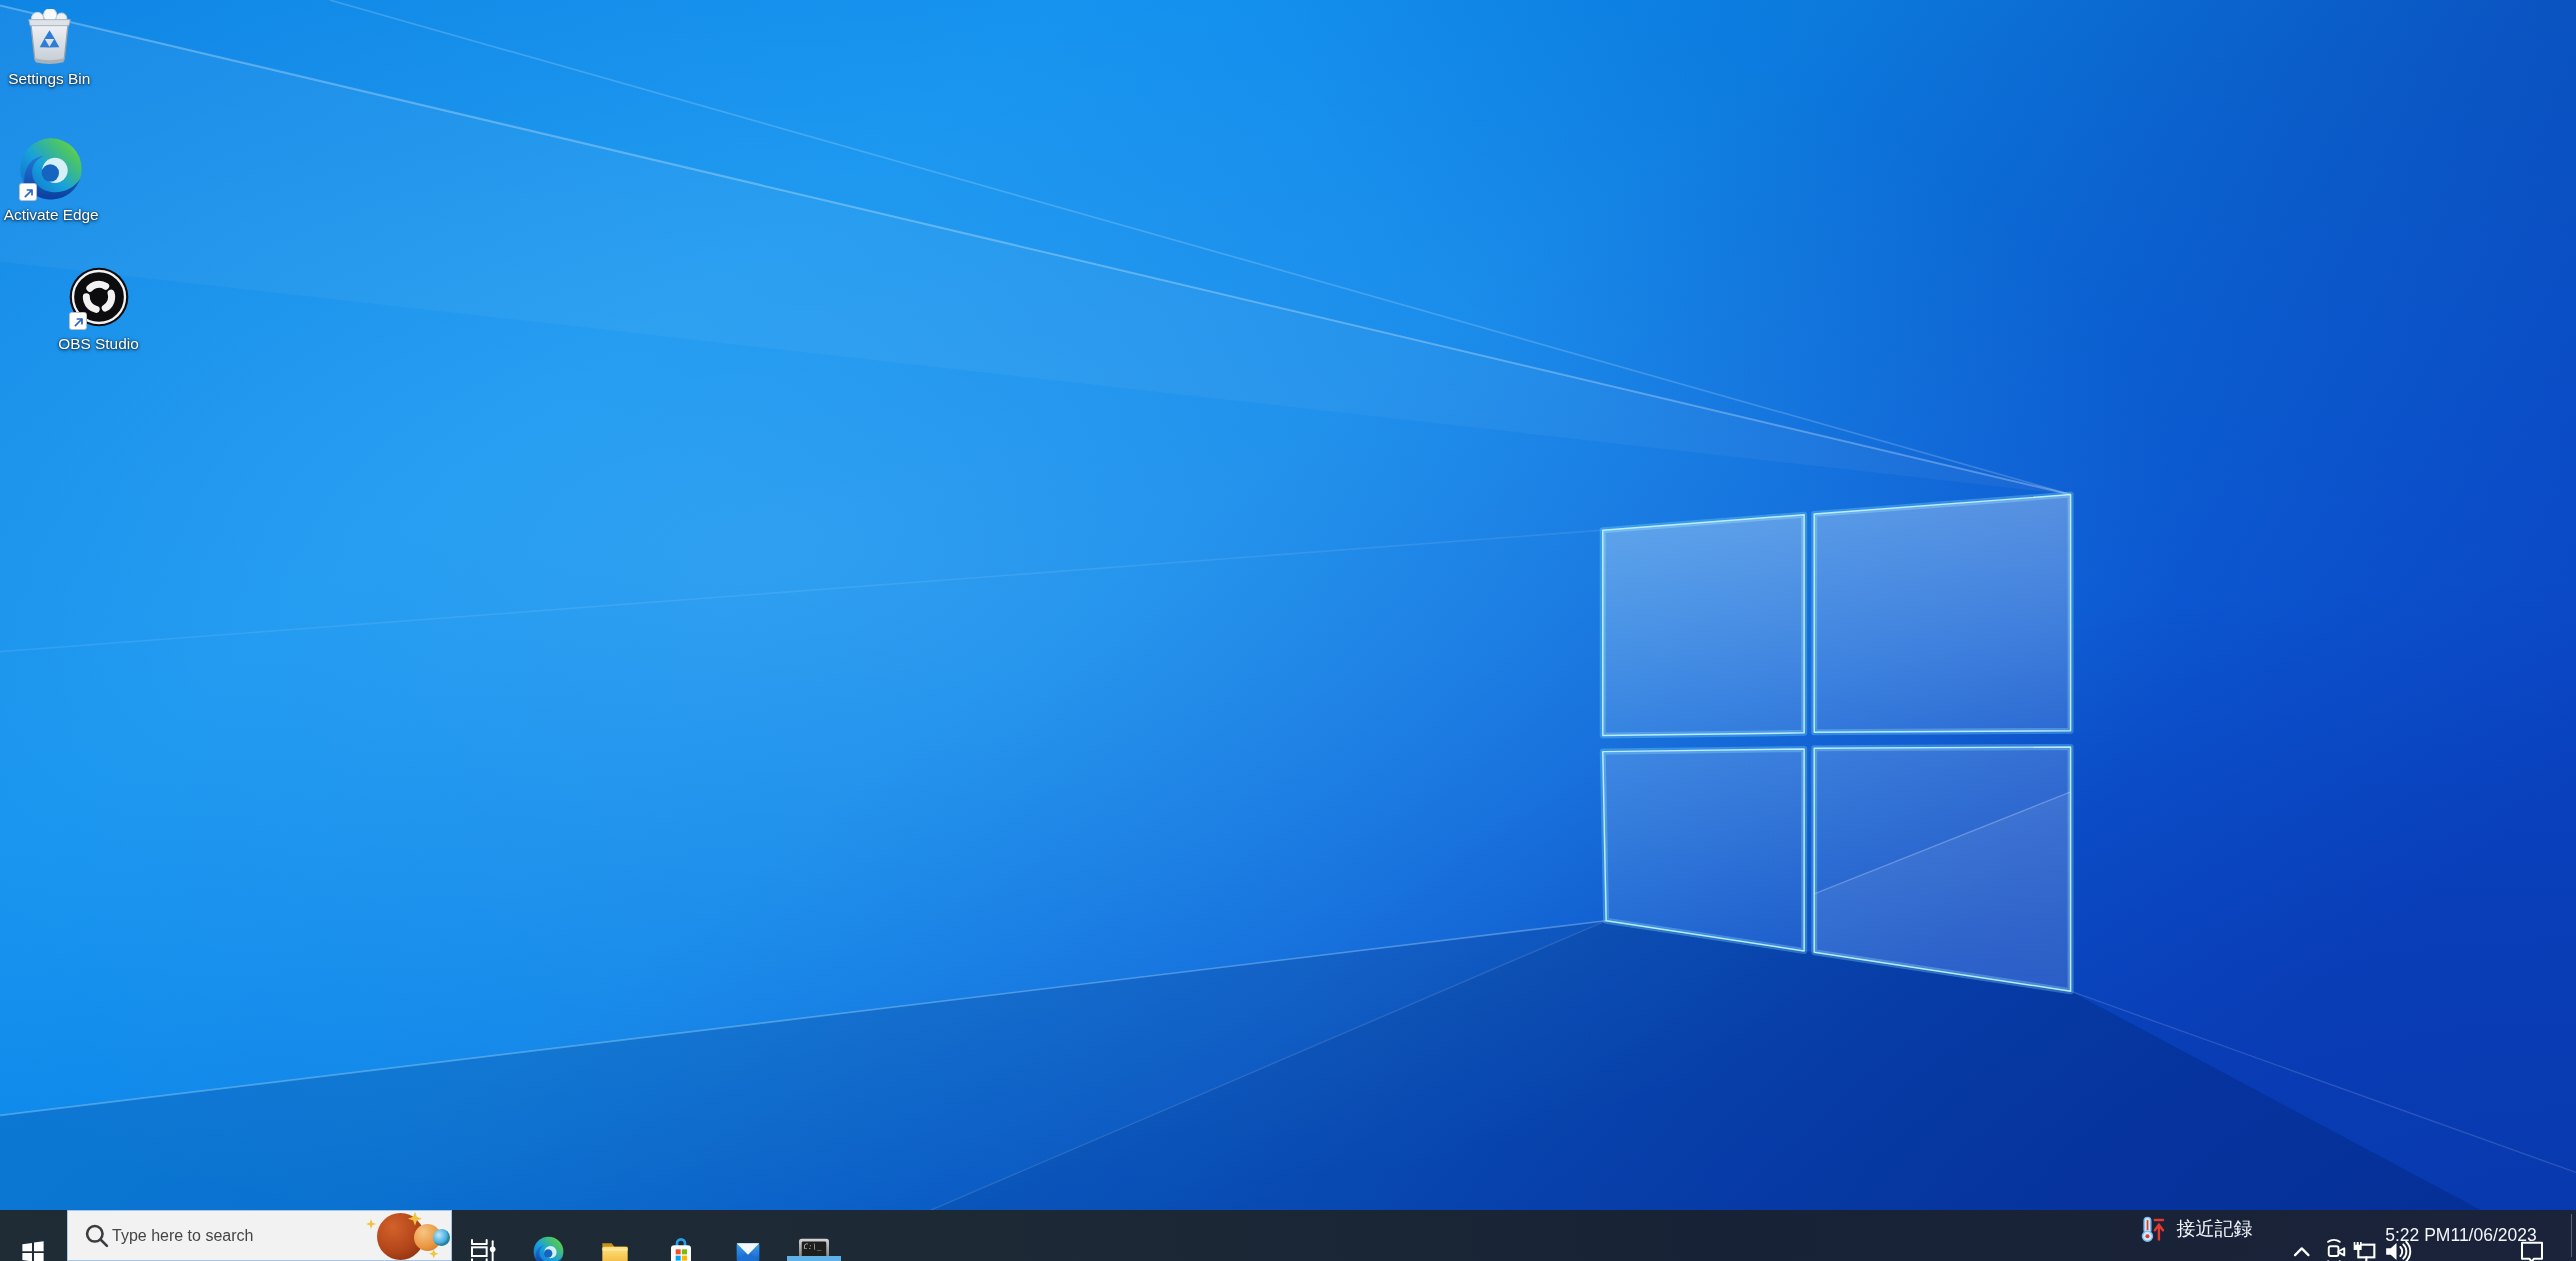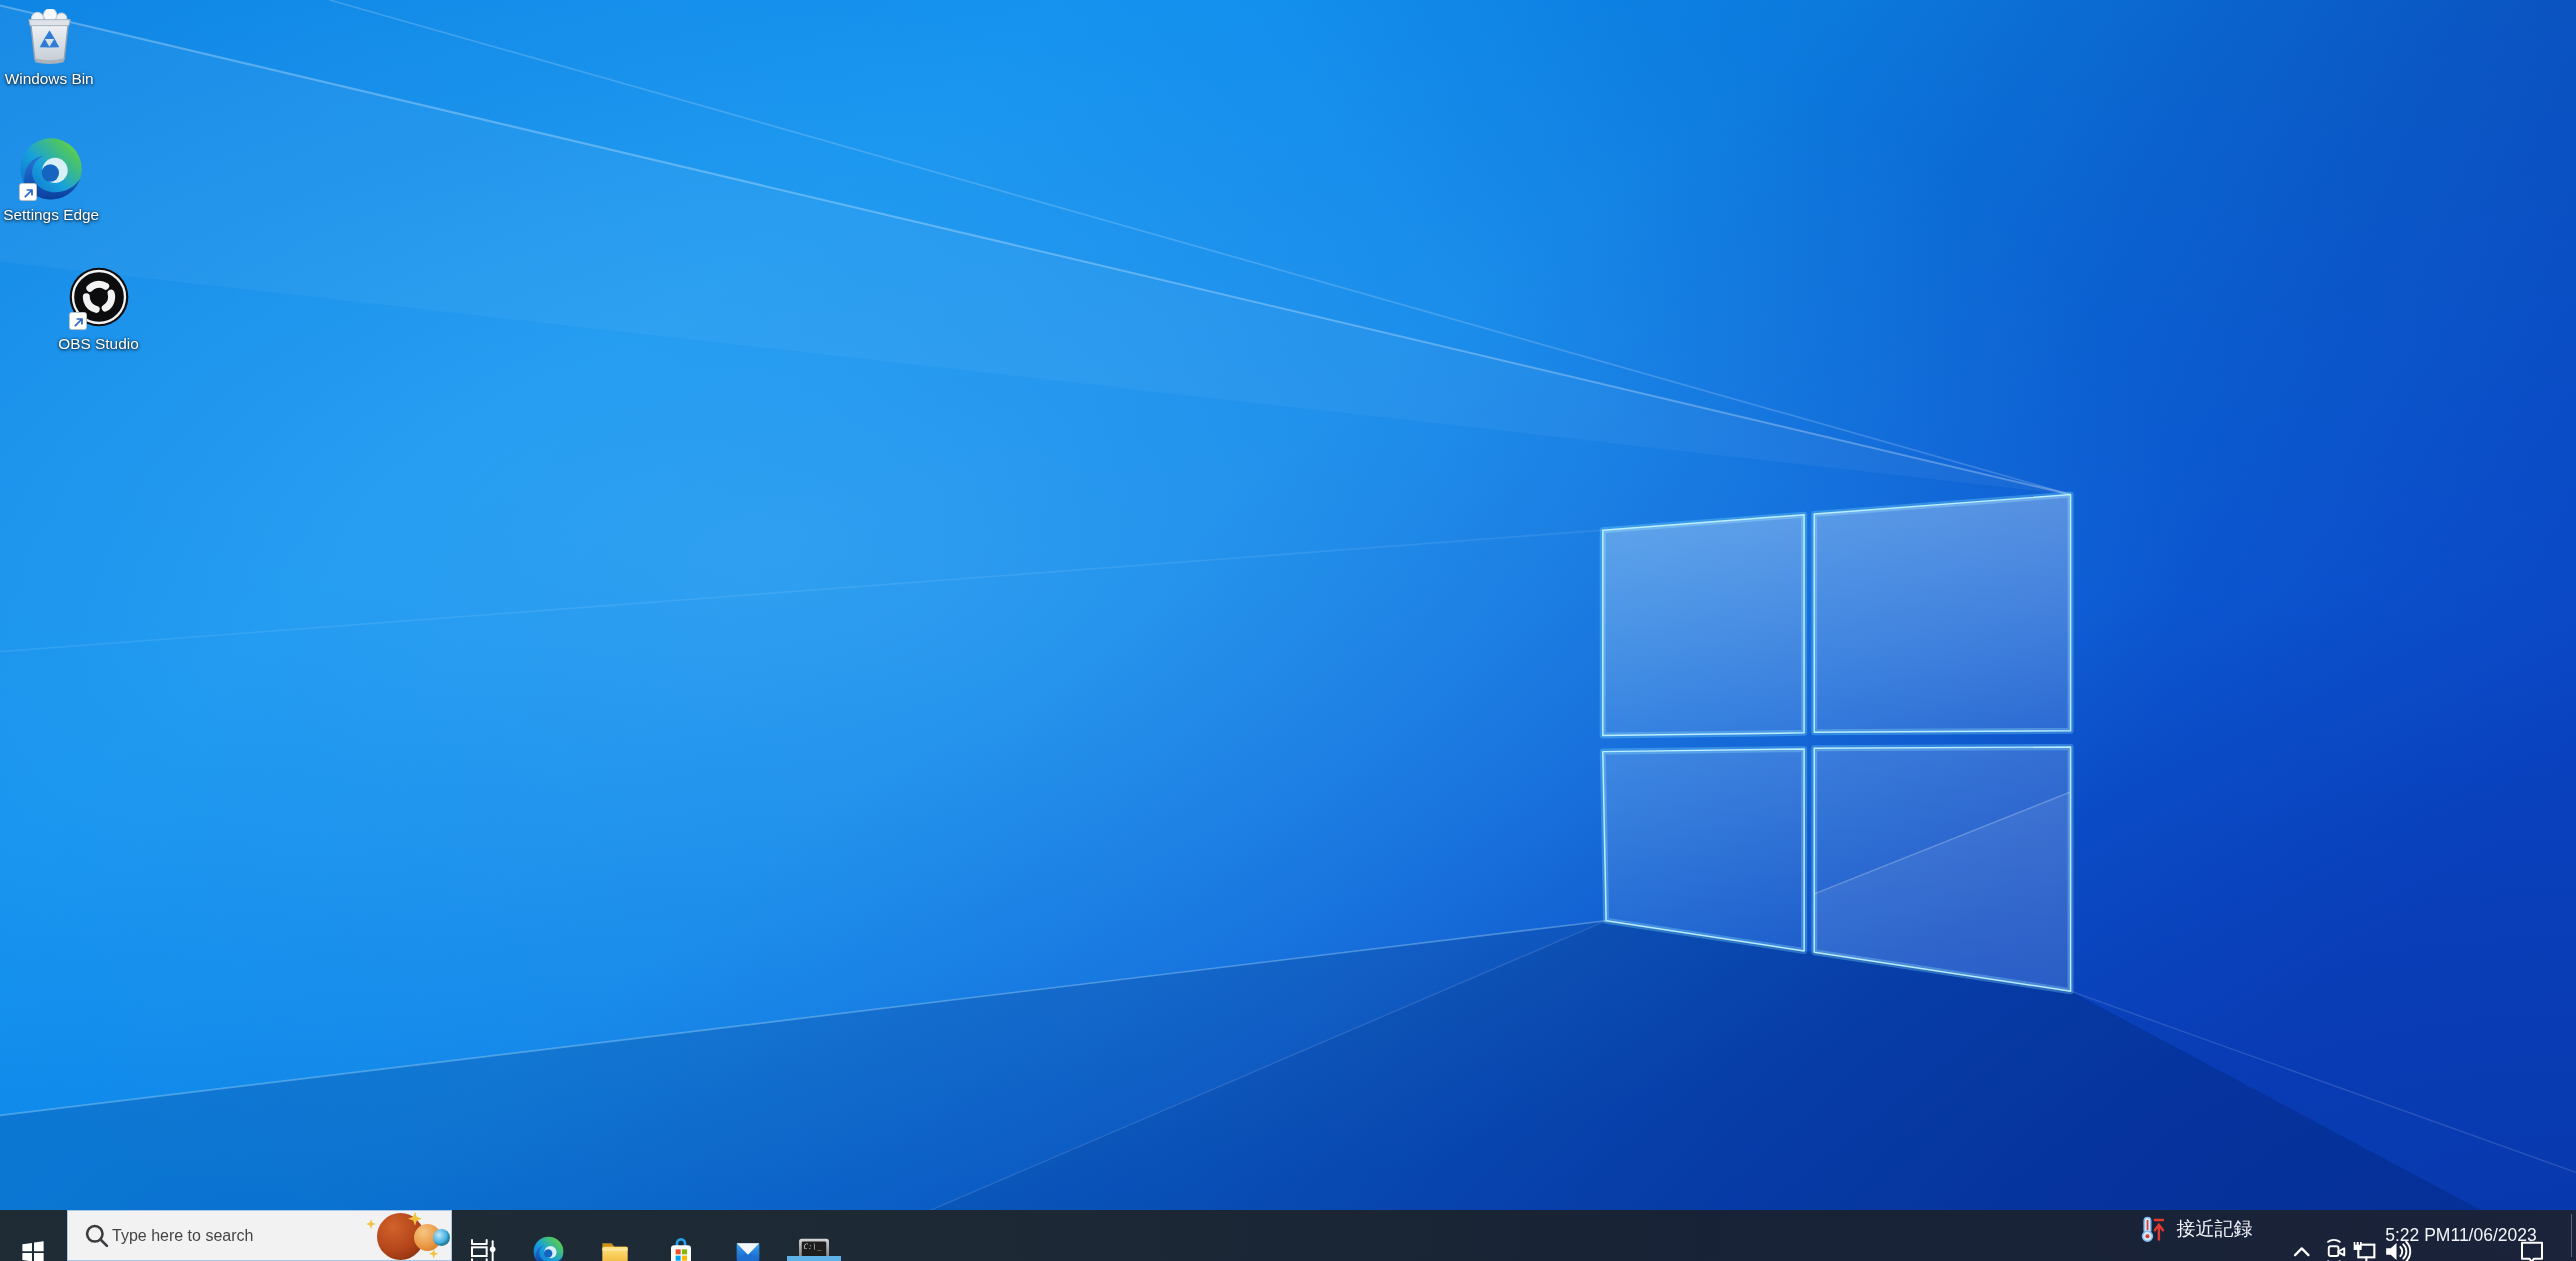--- a/index.html
+++ b/index.html
@@ -191,38 +191,38 @@
         <path d="M10,22 L66,22 L60,76 Q38,82 16,76 Z" fill="url(#gBin)" stroke="#9aa3ad" stroke-width="2"></path>
         <path d="M7,16 h62 l-2,9 H9 Z" fill="#dde3e9" stroke="#aab3bc" stroke-width="1.5"></path>
         <path d="M16,74 Q38,80 60,74 l-1,6 Q38,85 17,80 Z" fill="#aab1b9"></path>
         <g fill="#2e7cd6">
           <path d="M38,32 l8,13 h-16 z"></path>
           <path d="M38,32 l8,13 h-16 z" transform="rotate(120 38 49)"></path>
           <path d="M38,32 l8,13 h-16 z" transform="rotate(240 38 49)"></path>
         </g>
       </svg>
     </div>
-    <div class="label">Windows Bin</div>
+    <div class="label">Settings Bin</div>
   </div>
 
   <div class="desk-icon" style="left:0.7px;top:137px;">
     <div class="art" style="width:64px;height:64px;">
       <svg width="64" height="64" viewBox="-48 -48 96 96">
         <circle cx="0" cy="0" r="46" fill="url(#gEdgeBase)"></circle>
         <path d="M-40,22 A46,46 0 0 0 44,14 C30,38 -6,42 -22,22 C-34,7 -28,-14 -10,-20 C-30,-18 -42,-2 -40,22 Z" fill="url(#gEdgeDark)"></path>
         <circle cx="6" cy="2" r="19" fill="#d7f0f8"></circle>
         <circle cx="-1" cy="6" r="13" fill="#1464c0"></circle>
       </svg>
       <span class="shortcut-badge">
         <svg width="18" height="18" viewBox="0 0 27 27">
             <path d="M8,19 L18,9 M11,9 h7 v7" fill="none" stroke="#2b64c8" stroke-width="2.6" stroke-linecap="round" stroke-linejoin="round"></path>
           </svg>
       </span>
     </div>
-    <div class="label">Settings Edge</div>
+    <div class="label">Activate Edge</div>
   </div>
 
   <div class="desk-icon" style="left:0px;top:267px;padding-left:48px;">
     <div class="art" style="width:60px;height:63px;">
       <svg width="60" height="60" viewBox="-45 -45 90 90">
         <circle cx="0" cy="0" r="44" fill="#0c0c0e"></circle>
         <circle cx="0" cy="0" r="39" fill="none" stroke="#f2f2f2" stroke-width="3.5"></circle>
         <circle cx="0" cy="0" r="19" fill="none" stroke="#f2f2f2" stroke-width="10.5" stroke-dasharray="25.8 14" stroke-linecap="round" transform="rotate(-18)"></circle>
       </svg>
       <span class="shortcut-badge">

